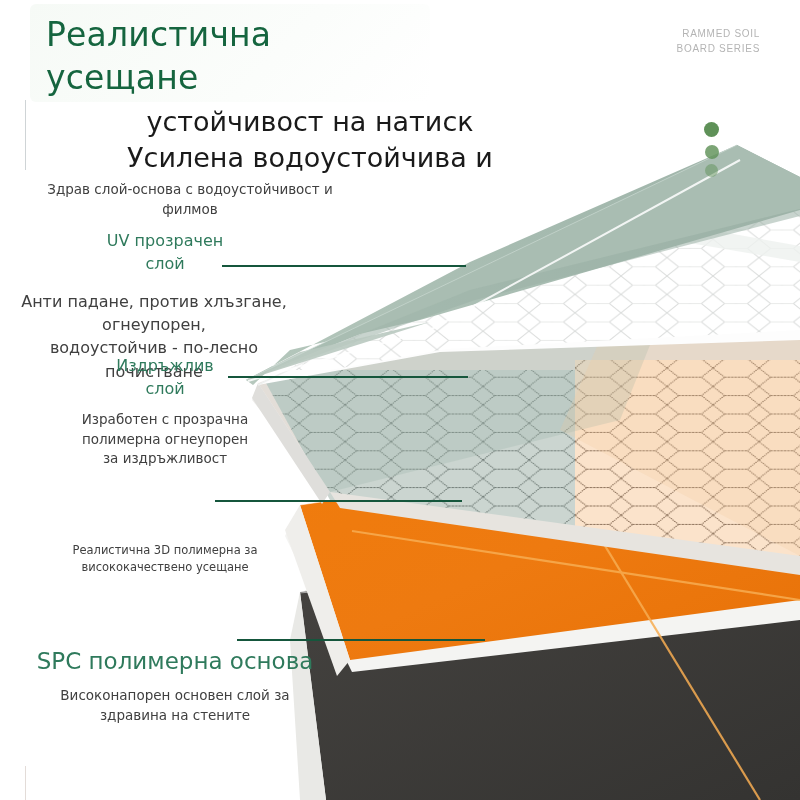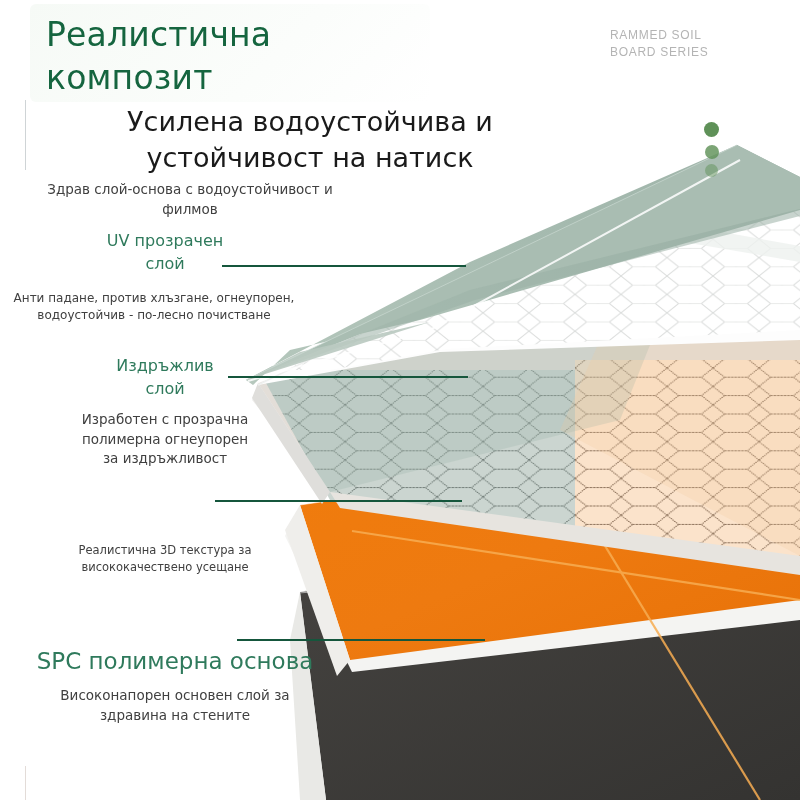--- a/index.html
+++ b/index.html
@@ -21,22 +21,22 @@
 
   .h1{
     position:absolute;left:46px;top:14px;width:360px;
     color:#15653f;
     font-size:33px;line-height:1.30;font-weight:400;
     letter-spacing:.2px;
   }
 
   .series{
     position:absolute;left:610px;top:27px;width:150px;
-    text-align:left;color:#b4b4b4;
-    font-size:12px;line-height:1.45;letter-spacing:.7px;
+    text-align:right;color:#b4b4b4;
+    font-size:10px;line-height:1.45;letter-spacing:.7px;
     font-family:"Liberation Sans",sans-serif;
   }
 
   .vline-top{
     position:absolute;left:25px;top:100px;width:1px;height:70px;
     background:#cfd4d6;
   }
   .vline-bot{
     position:absolute;left:25px;top:766px;width:1px;height:34px;
     background:#e3dcd8;
@@ -44,21 +44,21 @@
 
   .h2{
     position:absolute;left:40px;top:104px;width:540px;
     text-align:center;color:#1a1a1a;
     font-size:27px;line-height:1.33;font-weight:400;
   }
 
   
   .tx{position:absolute;text-align:center;}
   .tx.sub{color:#404040;font-size:13.5px;line-height:1.45;}
-  .tx.sub.sm{font-size:12px;}
+  .tx.sub.sm{font-size:16px;}
   .tx.sub.xs{font-size:11.5px;}
   .tx.lbl{color:#2f7a5c;font-size:16px;line-height:1.42;}
   .tx.lbl.sm{font-size:13px;}
   .tx.lbl.big{font-size:23px;}
 
   
   .lead{position:absolute;height:2px;background:#15563c;}
 
   
   .dot{position:absolute;border-radius:50%;background:#5f9158;}
@@ -193,34 +193,34 @@
   </svg>
 
   <div class="dot" style="left:704px;top:122px;width:15px;height:15px;opacity:1;"></div>
   <div class="dot" style="left:705px;top:145px;width:14px;height:14px;opacity:.82;"></div>
   <div class="dot" style="left:705px;top:164px;width:13px;height:13px;opacity:.5;"></div>
 
   <div class="title-panel"></div>
 
   <div class="h1">
     <div>Реалистична</div>
-    <div>композит</div>
+    <div>усещане</div>
   </div>
 
   <div class="series">
     <div>RAMMED SOIL</div>
     <div>BOARD SERIES</div>
   </div>
 
   <div class="vline-top"></div>
   <div class="vline-bot"></div>
 
   <div class="h2">
+    <div>устойчивост на натиск</div>
     <div>Усилена водоустойчива и</div>
-    <div>устойчивост на натиск</div>
   </div>
 
   <div class="tx sub" style="left:10px;top:180px;width:360px;">
     <div>Здрав слой-основа с водоустойчивост и</div>
     <div>филмов</div>
   </div>
 
   <div class="tx lbl" style="left:20px;top:230px;width:290px;">
     <div>UV прозрачен</div>
     <div>слой</div>
@@ -237,21 +237,21 @@
   </div>
   <div class="lead" style="left:228px;top:376px;width:240px;"></div>
   <div class="tx sub" style="left:20px;top:410px;width:290px;">
     <div>Изработен с прозрачна</div>
     <div>полимерна огнеупорен</div>
     <div>за издръжливост</div>
   </div>
 
   <div class="lead" style="left:215px;top:500px;width:247px;"></div>
   <div class="tx sub xs" style="left:20px;top:542px;width:290px;">
-    <div>Реалистична 3D текстура за</div>
+    <div>Реалистична 3D полимерна за</div>
     <div>висококачествено усещане</div>
   </div>
 
   <div class="lead" style="left:237px;top:639px;width:248px;"></div>
   <div class="tx lbl big" style="left:10px;top:645px;width:330px;">
     <div>SPC полимерна основа</div>
   </div>
   <div class="tx sub" style="left:10px;top:686px;width:330px;">
     <div>Високонапорен основен слой за</div>
     <div>здравина на стените</div>

